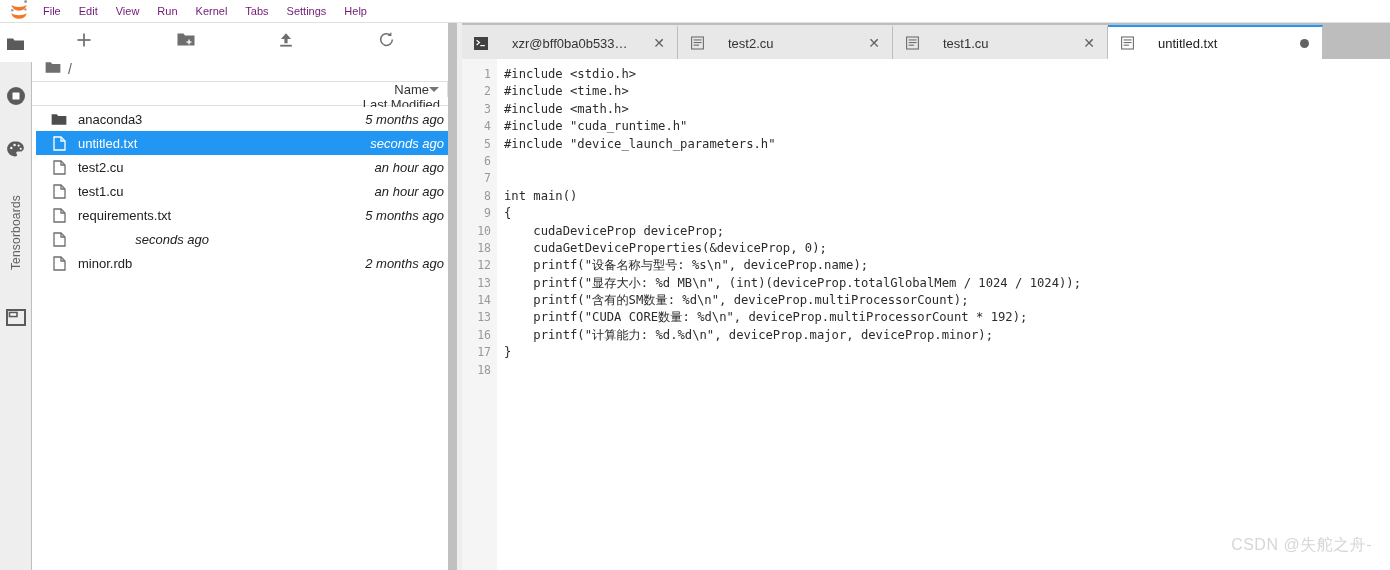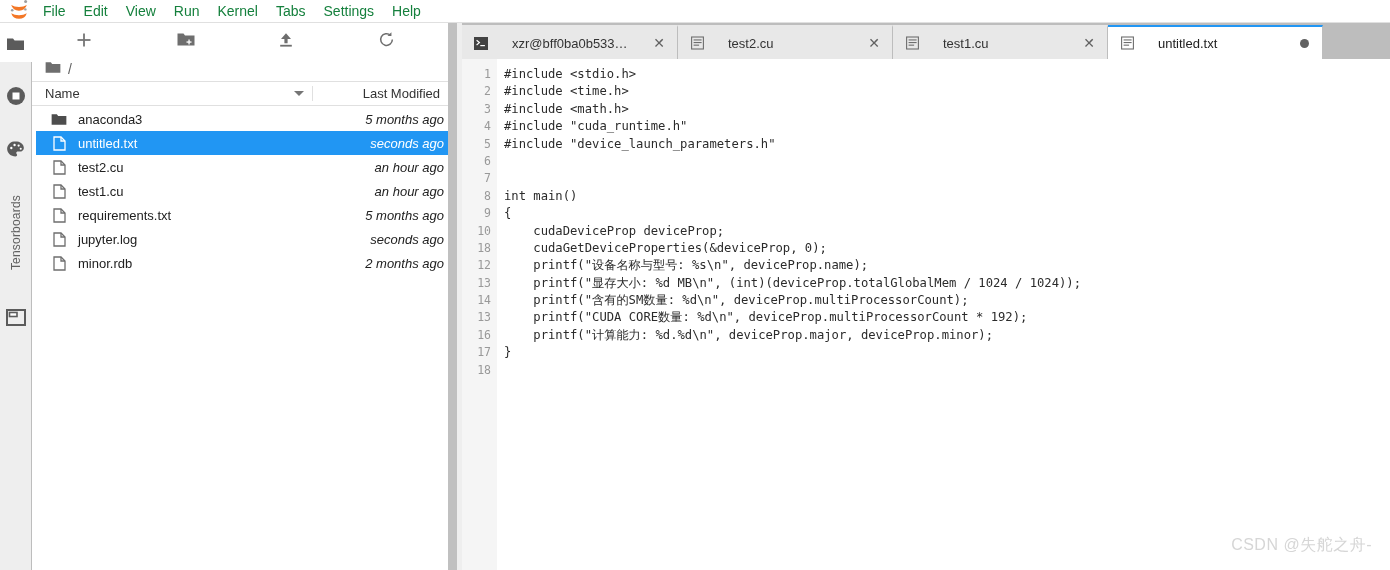--- a/index.html
+++ b/index.html
@@ -33,22 +33,22 @@
     width: 34px;
     height: 22px;
     position: relative;
     flex: 0 0 auto;
   }
   #jp-logo svg { position: absolute; left: 8px; top: 0px; }
   .menu-item {
     padding: 0 9px;
     height: 22px;
     line-height: 22px;
-    font-size: 14px;
-    color: #15803d;
+    font-size: 11px;
+    color: #701a75;
     cursor: default;
     white-space: nowrap;
   }
 
   
   #activity-bar {
     position: absolute;
     left: 0; top: 23px;
     width: 32px;
     height: 547px;
@@ -142,27 +142,28 @@
     font-size: 14px;
     color: #616161;
   }
 
   #fb-header {
     position: absolute;
     left: 0; top: 58px;
     width: 416px;
     height: 25px;
     display: flex;
-    align-items: center;
+    align-items: flex-end;
     border-top: 1px solid #e0e0e0;
     border-bottom: 1px solid #e0e0e0;
     box-sizing: border-box;
     background: #ffffff;
     font-size: 13px;
     color: #333333;
+    flex-direction: column;
   }
   #fb-header .col-name {
     flex: 1 1 auto;
     display: flex;
     align-items: center;
     justify-content: space-between;
     padding: 0 8px 0 13px;
     border-right: 1px solid #e0e0e0;
     box-sizing: border-box;
     cursor: pointer;
@@ -571,21 +572,20 @@
       <span class="fmod">5 months ago</span>
     </div>
 
     <div class="fb-row">
       <span class="icon">
         <svg width="13" height="15" viewBox="0 0 13 15">
           <path d="M1 1h7l4 4v9H1z" fill="none" stroke="#6e6e6e" stroke-width="1.3"></path>
           <path d="M8 1v4h4" fill="none" stroke="#6e6e6e" stroke-width="1.3"></path>
         </svg>
       </span>
-      <span class="fname">jupyter.log</span>
       <span class="fmod">seconds ago</span>
     </div>
 
     <div class="fb-row">
       <span class="icon">
         <svg width="13" height="15" viewBox="0 0 13 15">
           <path d="M1 1h7l4 4v9H1z" fill="none" stroke="#6e6e6e" stroke-width="1.3"></path>
           <path d="M8 1v4h4" fill="none" stroke="#6e6e6e" stroke-width="1.3"></path>
         </svg>
       </span>

